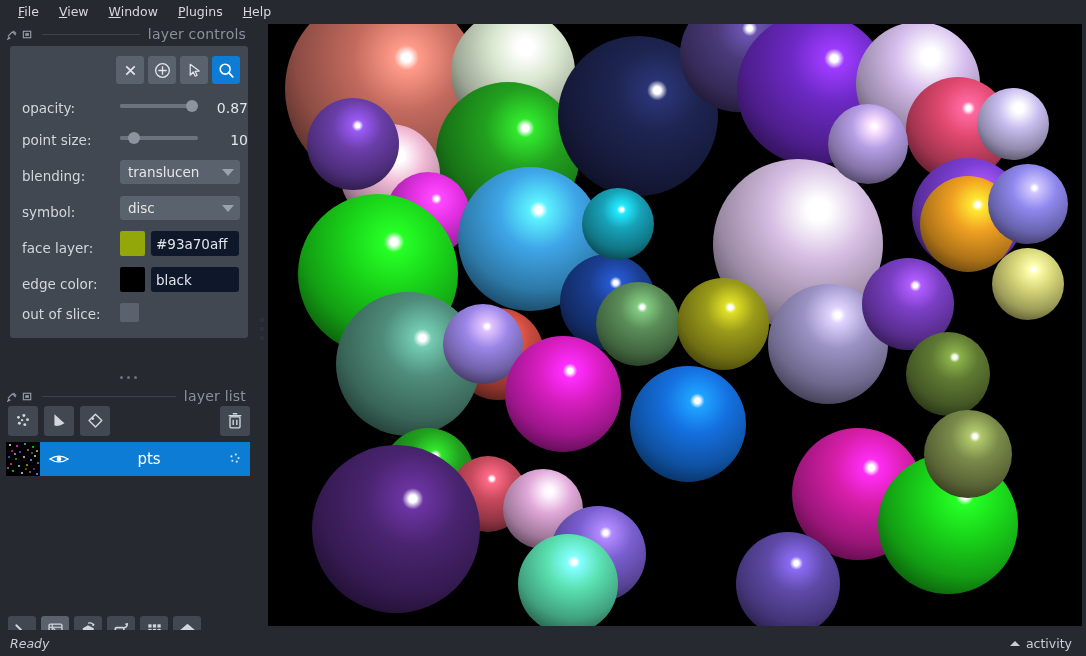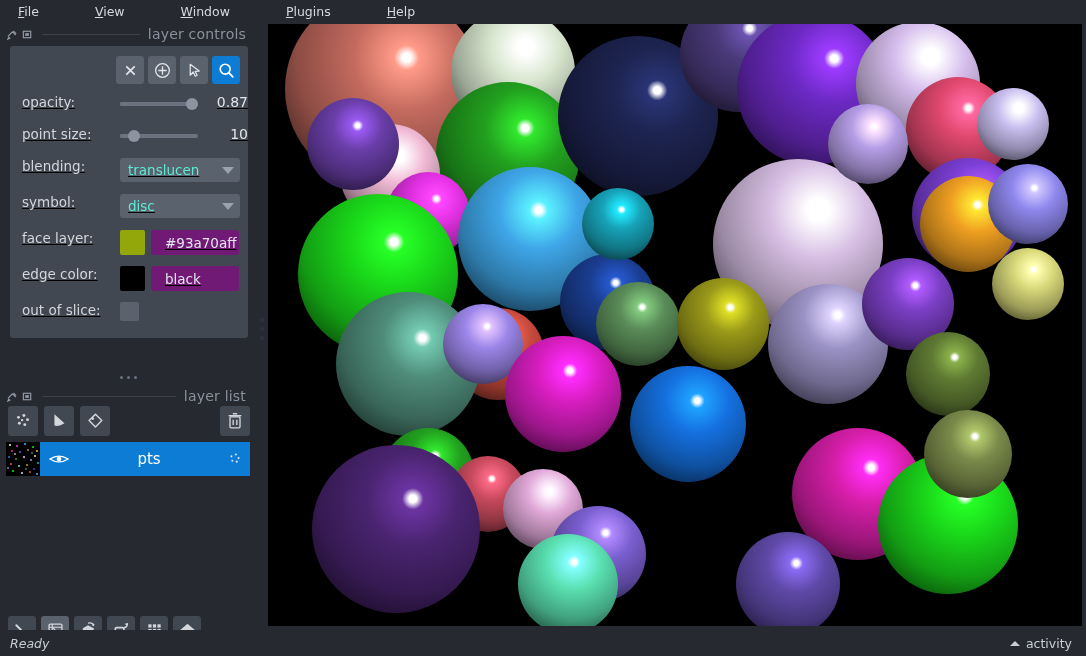--- a/index.html
+++ b/index.html
@@ -7,21 +7,21 @@
     width: 1086px; height: 656px;
     background: #262930;
     font-family: "DejaVu Sans", "Liberation Sans", sans-serif;
     overflow: hidden;
   }
   #app { position: relative; width: 1086px; height: 656px; background: #262930; }
 
   
   #menubar {
     position: absolute; left: 0; top: 0; width: 1086px; height: 24px;
-    background: #262930; display: flex; align-items: center; padding-left: 8px; gap: 36px;
+    background: #262930; display: flex; align-items: center; padding-left: 8px;
   }
   .menu-item {
     color: #d6d8dc; font-size: 12.5px; padding: 2px 10px; cursor: default;
     line-height: 16px;
   }
   .menu-item u { text-decoration: underline; }
 
   
   #leftdock {
     position: absolute; left: 0; top: 24px; width: 256px; height: 610px;
@@ -39,21 +39,21 @@
   .dock-rule { flex: 1; height: 1px; background: #3c414b; margin: 0 6px; }
   .dock-label { color: #8a919c; font-size: 14px; padding-right: 4px; letter-spacing: .2px; }
 
   
   #controls-panel {
     position: absolute; left: 10px; top: 22px; width: 238px; height: 292px;
     background: #414852; border-radius: 3px;
   }
   .ctl-grid { position: absolute; left: 0; top: 0; width: 238px; }
 
-  .row { display: flex; align-items: flex-start; height: 22px; margin-bottom: 10px; text-decoration: underline; }
+  .row { display: flex; align-items: flex-end; height: 22px; margin-bottom: 10px; }
   .row-label {
     width: 110px; color: #d3d6db; font-size: 13.5px; padding-left: 12px;
     white-space: nowrap;
   }
 
   
   .toolrow { display: flex; gap: 4px; justify-content: flex-end;
              padding: 10px 8px 0 0; }
   .toolbtn {
     width: 28px; height: 28px; background: #5a626e; border-radius: 3px;
@@ -78,31 +78,31 @@
   }
   .num { flex: 1; text-align: right; color: #e2e5e9; font-size: 14px;
          padding-right: 0px; }
 
   
   .combo {
     width: 120px; height: 24px; background: #5a626e; border-radius: 3px;
     display: flex; align-items: center; padding: 0 6px 0 8px; cursor: pointer;
     overflow: hidden;
   }
-  .combo .cval { flex: 1; color: #5eead4; font-size: 13.5px; white-space: nowrap;
+  .combo .cval { flex: 1; color: #e5e5e5; font-size: 13.5px; white-space: nowrap;
                  overflow: hidden; }
   .combo .carrow { width: 0; height: 0; border-left: 6px solid transparent;
                    border-right: 6px solid transparent; border-top: 7px solid #9aa2ae; }
 
   
   .swatch { width: 25px; height: 25px; border-radius: 2px; flex: none; }
   .colortext {
-    width: 88px; height: 25px; background: #701a75; border-radius: 3px;
+    width: 88px; height: 25px; background: #0f172a; border-radius: 3px;
     margin-left: 6px; color: #e2e5e9; font-size: 13.5px; display: flex;
-    align-items: center; padding-left: 14px; white-space: nowrap; overflow: hidden;
+    align-items: center; padding-left: 5px; white-space: nowrap; overflow: hidden;
   }
 
   
   .cbox {
     width: 19px; height: 19px; background: #5a626e; border-radius: 2px;
     display: flex; align-items: center; justify-content: center; cursor: pointer;
   }
   .cbox.checked::after {
     content: ""; width: 9px; height: 5px; border-left: 2.2px solid #e7eaee;
     border-bottom: 2.2px solid #e7eaee; transform: rotate(-45deg) translate(1px,-2px);

